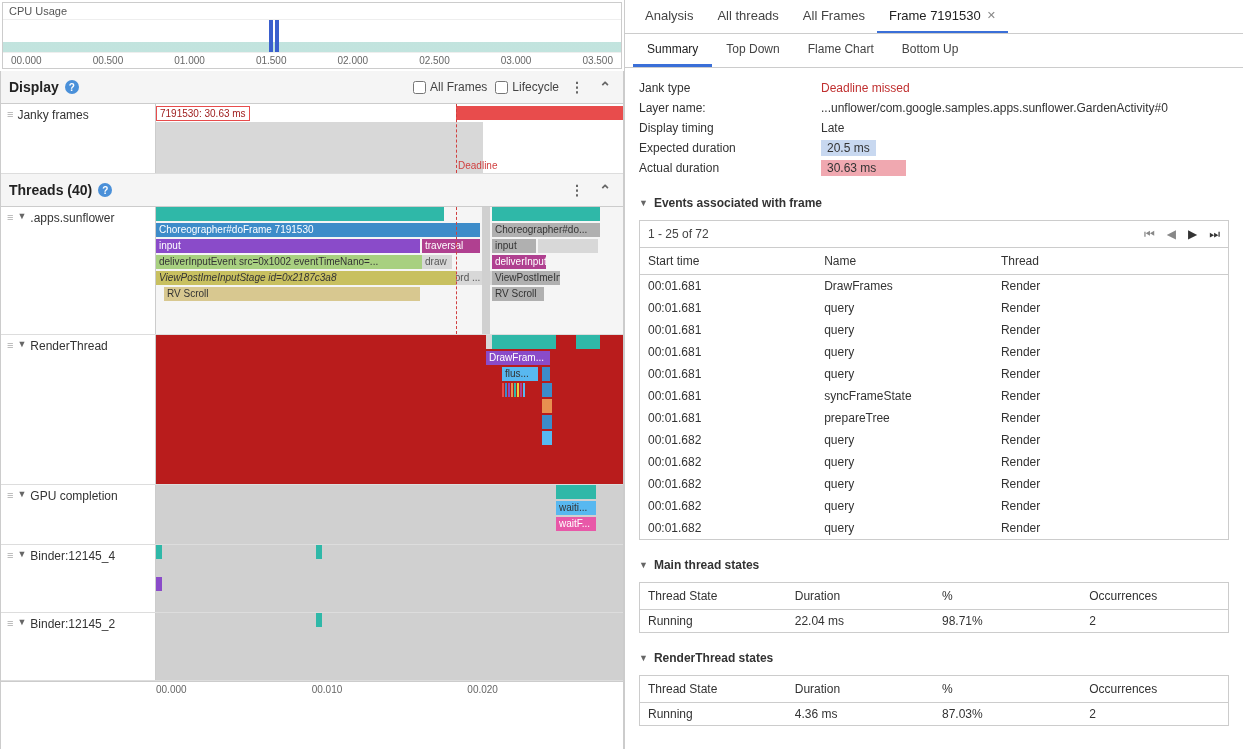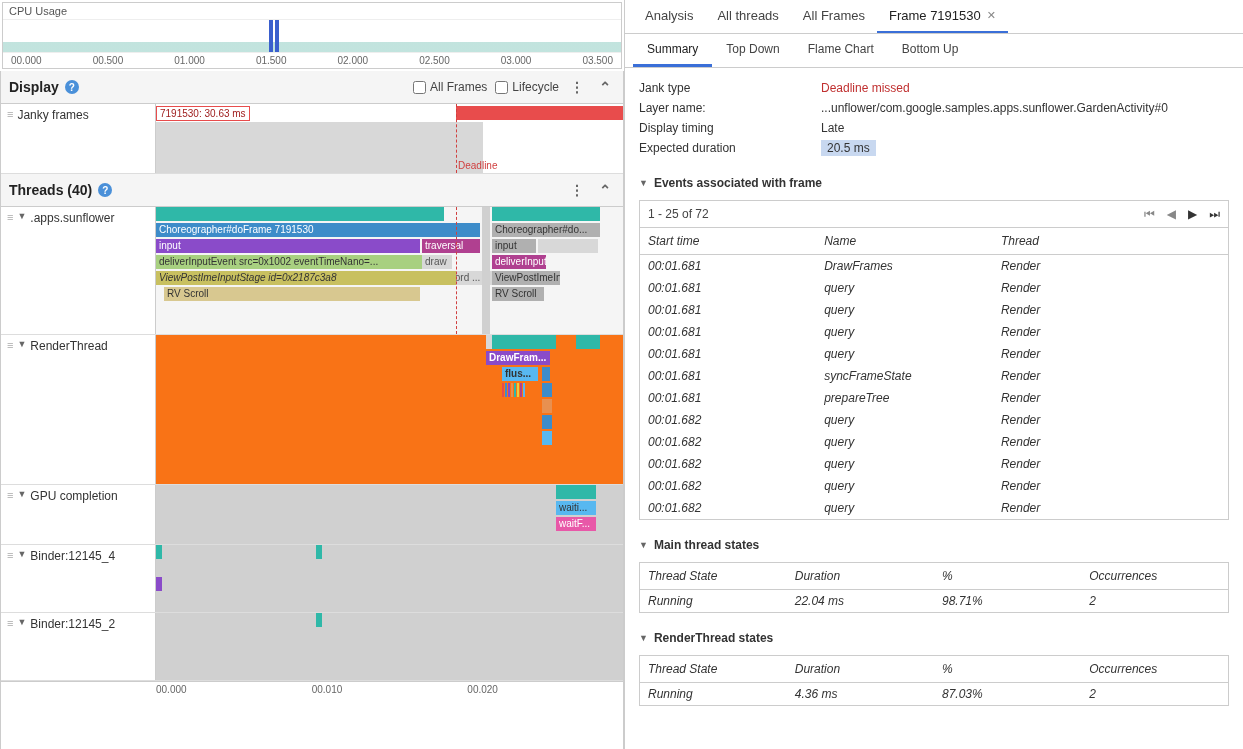--- a/index.html
+++ b/index.html
@@ -68,21 +68,21 @@
   .badge-text-red { color: #c03030; }
   .badge-blue { background: #c8d8f0; padding: 1px 6px; }
   .badge-pink { background: #f0a8b0; padding: 1px 30px 1px 6px; }
 
   .subsection { margin-top: 14px; }
   .subsection-header { display: flex; align-items: center; gap: 6px; font-size: 12px; font-weight: bold; color: #333; padding: 4px 0; }
   .pager { display: flex; align-items: center; justify-content: space-between; padding: 6px 8px; border: 1px solid #ccc; font-size: 12px; color: #444; margin-top: 6px; }
   .pager-icons { display: flex; gap: 12px; color: #888; }
   .pager-icons .enabled { color: #333; cursor: pointer; }
 
-  table { width: 100%; border-collapse: collapse; border: 1px solid #ccc; border-top: none; font-size: 12px; font-style: italic; }
+  table { width: 100%; border-collapse: collapse; border: 1px solid #ccc; border-top: none; font-size: 12px; }
   th { text-align: left; padding: 6px 8px; border-bottom: 1px solid #ccc; font-weight: normal; color: #333; background: #fff; }
   td { padding: 4px 8px; color: #333; }
 
   .striped-mini { position: absolute; height: 14px; display: flex; gap: 1px; }
   .striped-mini span { width: 2px; }
 </style>
 </head>
 <body>
 
 <div class="left-panel">
@@ -181,21 +181,21 @@
         <div style="position:absolute;left:326px;top:0;bottom:0;width:8px;background:#d0d0d0;"></div>
       </div>
     </div>
 
     <div class="track-row" style="height:150px;">
       <div class="track-label-col">
         <span class="drag-icon">≡</span>
         <span class="expand-icon">▼</span>
         <span>RenderThread</span>
       </div>
-      <div class="track-content" style="background:#f97316;font-weight:bold;">
+      <div class="track-content" style="background:#b91c1c;">
         <div class="trace-bar c-teal" style="left:330px;width:70px;top:0;"></div>
         <div class="trace-bar c-teal" style="left:420px;width:24px;top:0;"></div>
         <div class="trace-bar c-purple" style="left:330px;width:64px;top:16px;">DrawFram...</div>
         <div class="trace-bar c-lblue" style="left:346px;width:36px;top:32px;color:#333;">flus...</div>
         <div class="trace-bar c-blue" style="left:386px;width:8px;top:32px;"></div>
         <div class="striped-mini" style="left:346px;top:48px;">
           <span style="background:#e84c4c;"></span>
             <span style="background:#3d8cc9;"></span>
             <span style="background:#8a4bc9;"></span>
           <span style="background:#e89050;"></span>
@@ -294,20 +294,24 @@
       <div class="detail-value">...unflower/com.google.samples.apps.sunflower.GardenActivity#0</div>
     </div>
     <div class="detail-row">
       <div class="detail-label">Display timing</div>
       <div class="detail-value">Late</div>
     </div>
     <div class="detail-row">
       <div class="detail-label">Expected duration</div>
       <div class="detail-value"><span class="badge-blue">20.5 ms</span></div>
     </div>
+    <div class="detail-row">
+      <div class="detail-label">Actual duration</div>
+      <div class="detail-value"><span class="badge-pink">30.63 ms</span></div>
+    </div>
 
     <div class="subsection">
       <div class="subsection-header">
         <span class="expand-icon">▼</span>
         <span>Events associated with frame</span>
       </div>
       <div class="pager">
         <span>1 - 25 of 72</span>
         <div class="pager-icons">
           <span>⏮</span>

